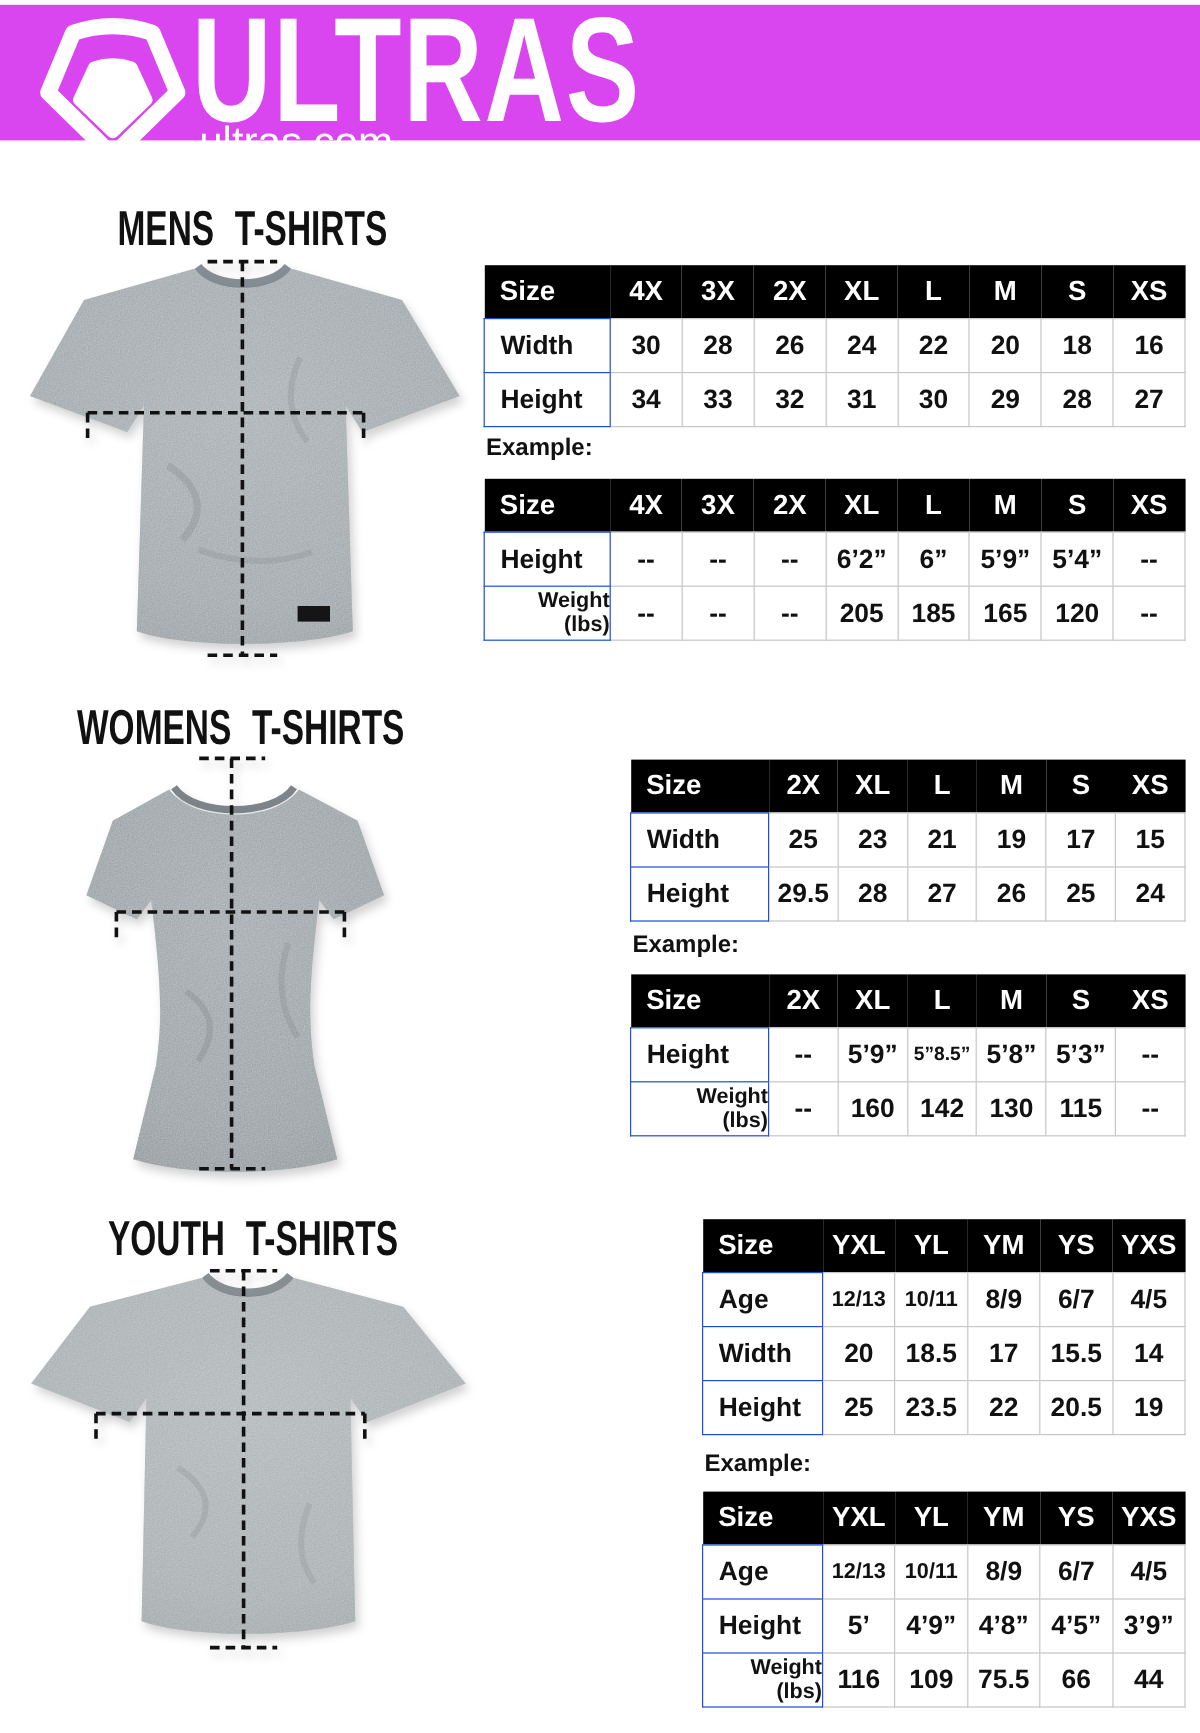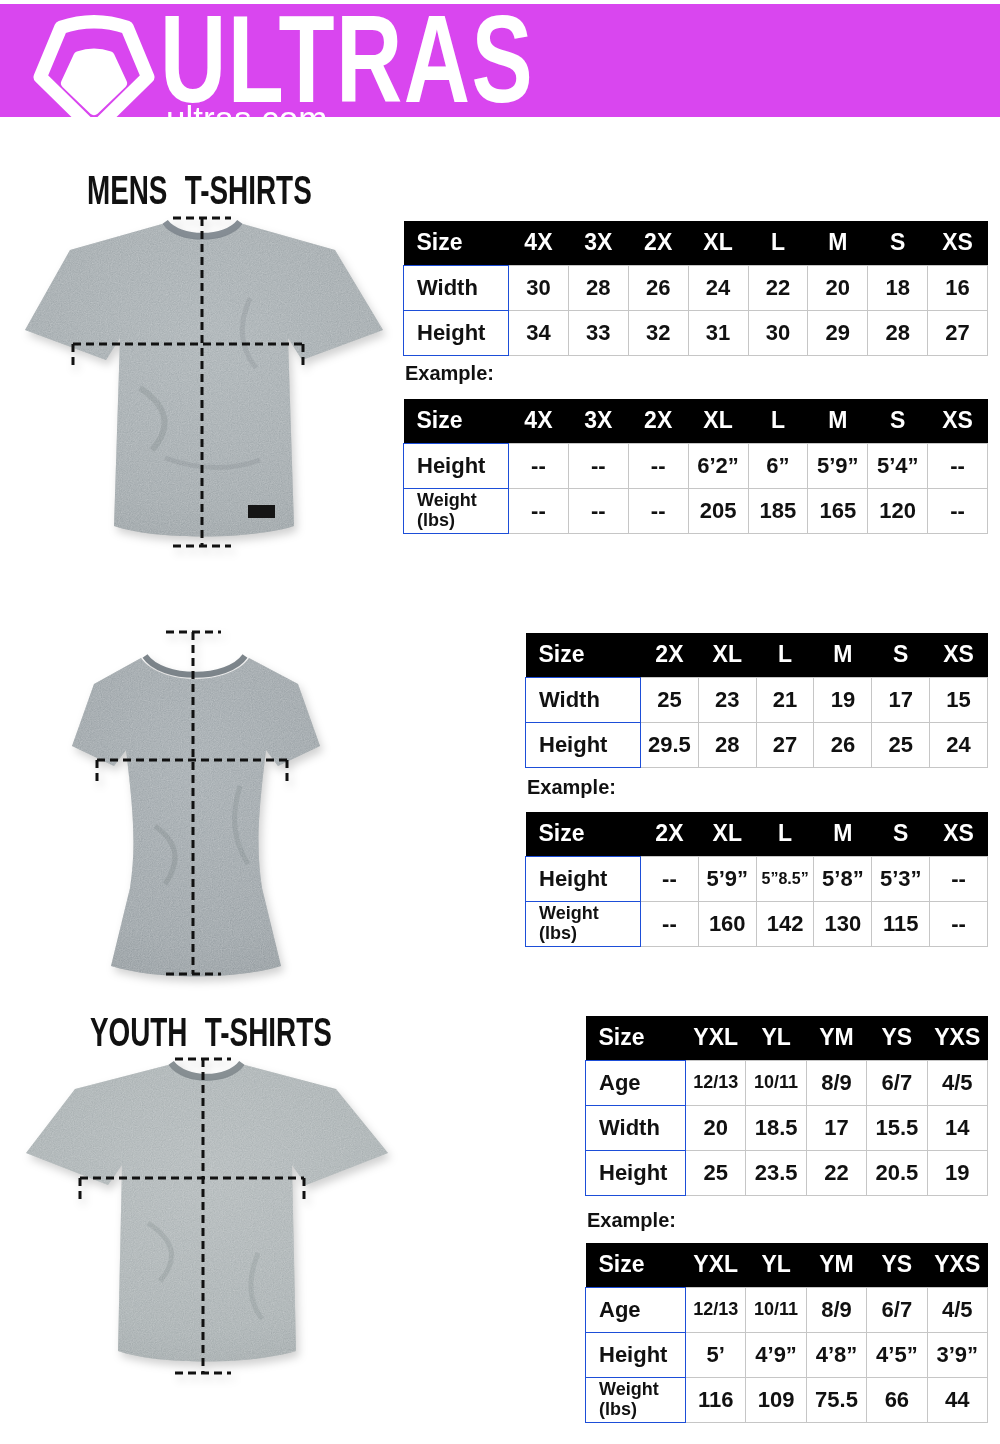--- a/index.html
+++ b/index.html
@@ -12,42 +12,42 @@
   .logo { position:absolute; left:32px; top:8px; }
   .brand-name { position:absolute; left:160px; top:-16px; color:#fff; font-weight:bold;
                 font-size:124px; line-height:1.15; letter-spacing:2px;
                 transform:scaleX(0.74); transform-origin:left top; white-space:nowrap; }
   .brand-domain { position:absolute; left:166px; top:96px; color:#fff; font-size:35px; line-height:1.1; }
 
   
   .section-title { position:absolute; width:390px; text-align:center; color:#111; }
   .section-title span { display:inline-block; font-weight:bold; font-size:41px; line-height:1;
                         letter-spacing:0px; word-spacing:14px; transform:scaleX(0.68); transform-origin:center; white-space:nowrap; }
-  .title-mens   { left:4px; top:170px; }
+  .title-mens   { left:15px; top:170px; }
   .title-womens { left:0; top:586px; }
   .title-youth  { left:0; top:1012px;padding-left:32px; }
 
   
   .shirt { position:absolute; filter:drop-shadow(3px 5px 4px rgba(0,0,0,0.18)); }
   .shirt-mens   { left:15px;  top:208px; }
   .shirt-womens { left:45px;  top:626px; }
   .shirt-youth  { left:18px;  top:1053px; }
 
   
   table.tbl { position:absolute; border-collapse:collapse; table-layout:fixed; background:#fff; }
   table.tbl thead th { background:#000; color:#fff; font-size:23px; font-weight:bold; height:44px;
                        text-align:center; border:none; }
   table.tbl thead th:first-child { text-align:left; padding-left:13px; }
   table.tbl tbody th { text-align:left; padding-left:13px; font-size:22px; font-weight:bold;
                        border:1px solid #1d4ed8; color:#111; }
   table.tbl tbody td { text-align:center; font-size:22px; font-weight:bold; height:45px;
                        border:1px solid #c6c6c6; color:#111; }
   table.tbl tbody td.sm { font-size:18px; }
   table.tbl tbody td.xs { font-size:16px; }
-  table.tbl tbody th.two-line { font-size:18px; line-height:1.1; white-space:pre-line; }
+  table.tbl tbody th.two-line { font-size:18px; line-height:1.1; white-space:pre-line;text-align:right; }
 
   .m1 { left:403px; top:221px; width:585px; }
   .m2 { left:403px; top:399px; width:585px; }
   .m1 th:first-child, .m2 th:first-child { width:105px; }
   .w1 { left:525px; top:633px; width:463px; }
   .w2 { left:525px; top:812px; width:463px; }
   .w1 th:first-child, .w2 th:first-child { width:115px; }
   .y1 { left:585px; top:1016px; width:403px; }
   .y2 { left:585px; top:1243px; width:403px; }
   .y1 th:first-child, .y2 th:first-child { width:100px; }
@@ -67,20 +67,21 @@
   <div class="header">
     <svg class="logo" width="124" height="128" viewBox="0 0 120 122">
       <path d="M28 14 Q60 3 92 14 L112 62 L60 113 L8 62 Z" fill="none" stroke="#ffffff" stroke-width="13" stroke-linejoin="round"></path>
       <path d="M45 42 Q60 37 75 42 L87 68 L60 94 L33 68 Z" fill="#ffffff" stroke="#ffffff" stroke-width="10" stroke-linejoin="round"></path>
     </svg>
     <div class="brand-name">ULTRAS</div>
     <div class="brand-domain">ultras.com</div>
   </div>
 
   <div class="section-title title-mens"><span>MENS T-SHIRTS</span></div>
+  <div class="section-title title-womens"><span>WOMENS T-SHIRTS</span></div>
   <div class="section-title title-youth"><span>YOUTH T-SHIRTS</span></div>
 
   <svg class="shirt shirt-mens" width="375" height="350" viewBox="0 0 375 350">
     <defs>
       <radialGradient id="gm" cx="50%" cy="38%" r="80%">
         <stop offset="0%" stop-color="#99a2a6"></stop>
           <stop offset="65%" stop-color="#8e979b"></stop>
           <stop offset="100%" stop-color="#7e878b"></stop>
       </radialGradient>
       <clipPath id="cm">

